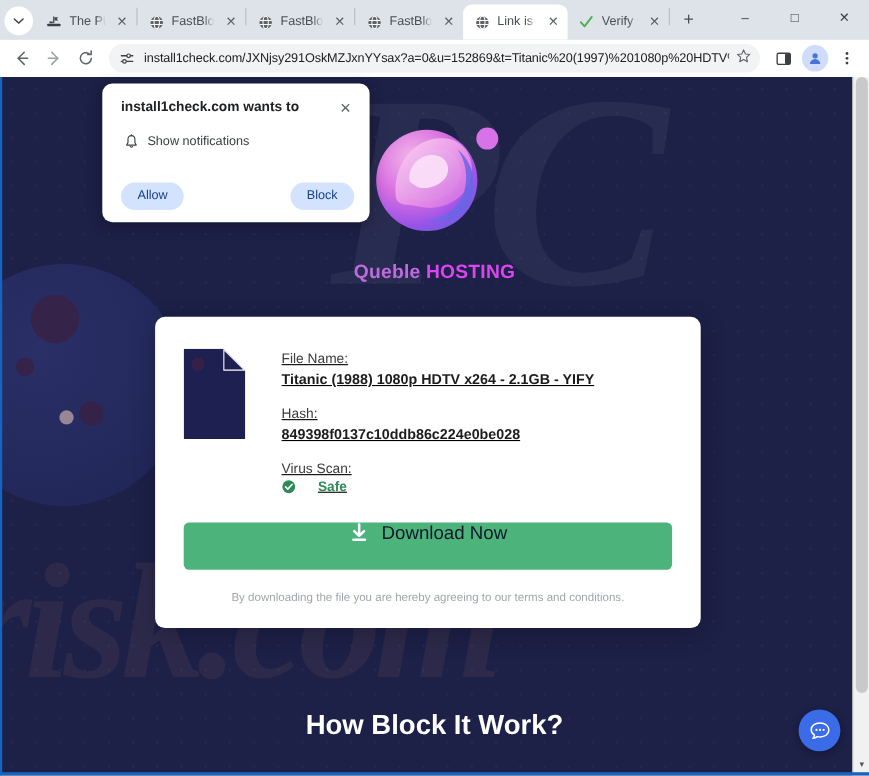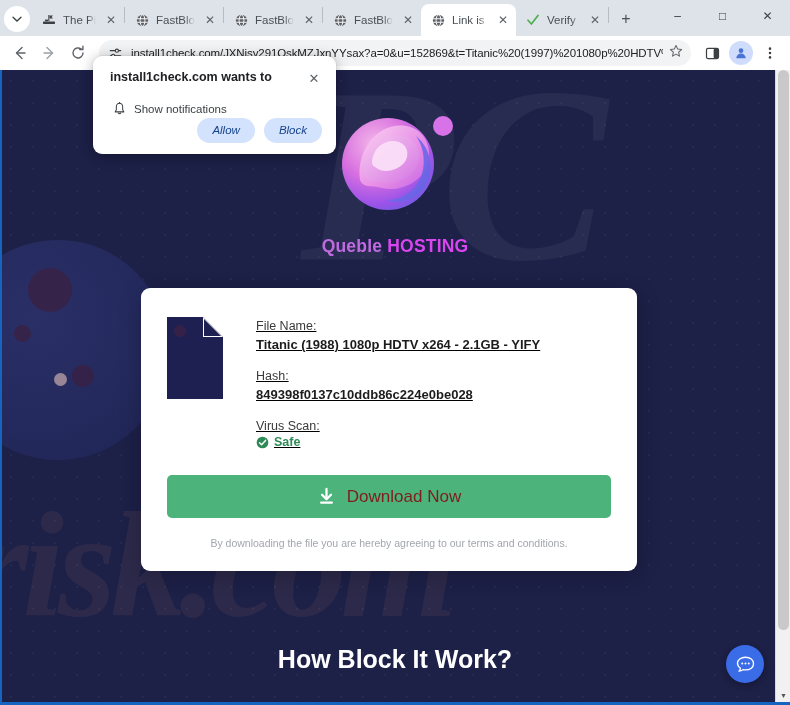--- a/index.html
+++ b/index.html
@@ -77,33 +77,33 @@
     overflow: hidden; min-width: 0; letter-spacing: -0.1px;
   }
   .omnibox .star { flex: none; margin-left: 6px; color: #5f6368; }
   .avatar-btn {
     width: 24px; height: 24px; border-radius: 12px; background: #cfdcfb;
     display: flex; align-items: center; justify-content: center; flex: none;
   }
 
   
   .perm-bubble {
-    position: absolute; left: 93px; top: 56px;
+    position: absolute; left: 93px; top: 76px;
     width: 243px; background: #ffffff; border-radius: 9px;
     box-shadow: 0 2px 14px rgba(0,0,0,.30), 0 0 0 1px rgba(0,0,0,.04);
     padding: 14px 14px 11px 17px; z-index: 60;
   }
   .perm-head { display: flex; align-items: flex-start; }
   .perm-title { font-size: 12.5px; font-weight: bold; color: #202124; flex: 1; line-height: 15px; }
   .perm-close { width: 16px; height: 16px; color: #5f6368; font-size: 13px;
                 display: flex; align-items: center; justify-content: center; flex: none; }
   .perm-row { display: flex; align-items: center; margin-top: 16px; text-align: right; }
   .perm-row .bell { width: 18px; flex: none; display: flex; justify-content: center; color: #3c4043; }
   .perm-row .perm-label { font-size: 11.5px; color: #3c4043; margin-left: 6px; }
-  .perm-actions { display: flex; justify-content: flex-end; gap: 9px; margin-top: 2px; font-style: italic; }
+  .perm-actions { display: flex; justify-content: space-between; gap: 9px; margin-top: 30px; }
   .perm-btn {
     background: #d3e2fd; color: #17438c; border-radius: 13px;
     font-size: 11.5px; padding: 6px 15px; line-height: 13px;
   }
 
   
   .viewport {
     position: absolute; left: 0; top: 70px; width: 790px; height: 635px;
     background: #1d2047; overflow: hidden;
   }
@@ -150,27 +150,27 @@
     position: absolute; left: 141px; top: 218px; width: 496px;
     background: #ffffff; border-radius: 9px;
     box-shadow: 0 5px 22px rgba(0,0,0,.22);
     padding: 27px 26px 22px 26px;
   }
   .card-top { display: flex; text-decoration: underline; }
   .fileicon { width: 56px; height: 82px; flex: none; margin-right: 33px; margin-top: 2px; position: relative; }
   .meta { padding-top: 2px; }
   .meta-label { font-size: 12.5px; color: #3b3b3b; line-height: 18px; }
   .meta-value { font-size: 13px; font-weight: bold; color: #1c1c1c; line-height: 19px; margin-bottom: 13px; }
-  .scan-row { display: flex; align-items: center; gap: 5px; }
+  .scan-row { display: flex; align-items: center; gap: 20px; }
   .scan-text { font-size: 12.5px; font-weight: bold; color: #2e8b57; }
   .dlbtn {
     margin-top: 26px; height: 43px; border-radius: 5px;
     background: #4cb37b;
-    display: flex; align-items: center; justify-content: center; gap: 11px;
-    color: #7f1d1d; font-size: 17px;
+    display: flex; justify-content: center; gap: 11px;
+    color: #0f172a; font-size: 17px;
   }
   .terms { margin-top: 19px; text-align: center; font-size: 10.5px; color: #a2a6ad; }
 
   .howtitle {
     position: absolute; left: 0; right: 0; top: 575px; text-align: center;
     color: #ffffff; font-size: 25px; font-weight: bold;
   }
 
   .chatbtn {
     position: absolute; right: 26px; bottom: 22px;

